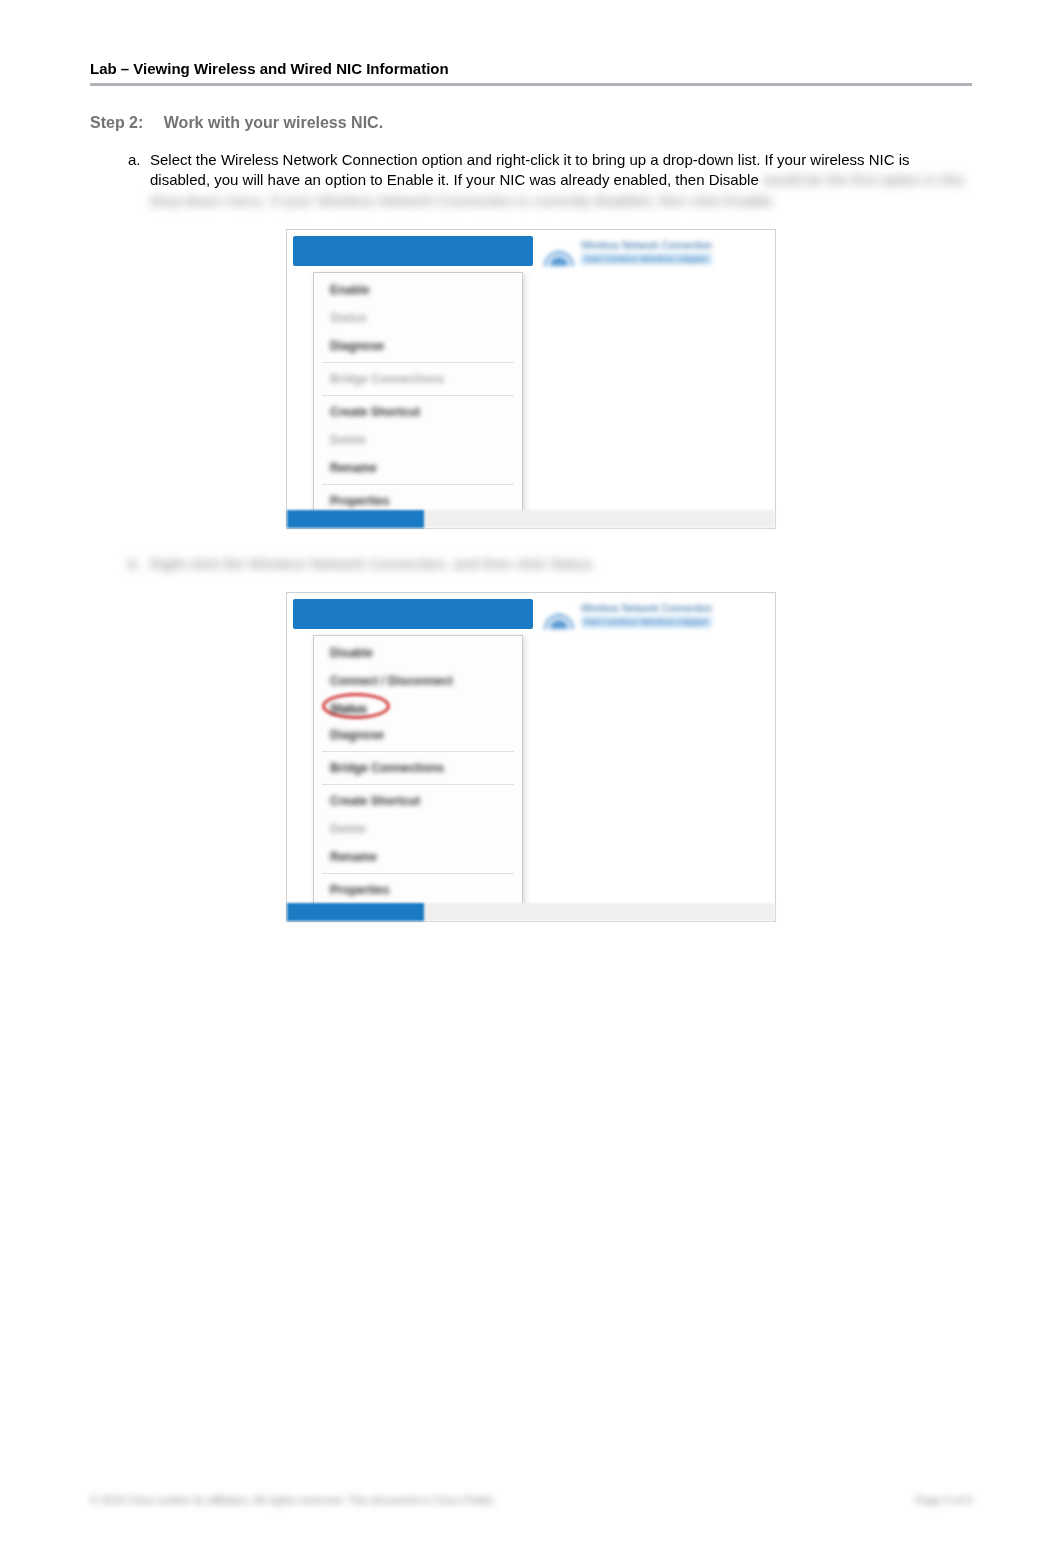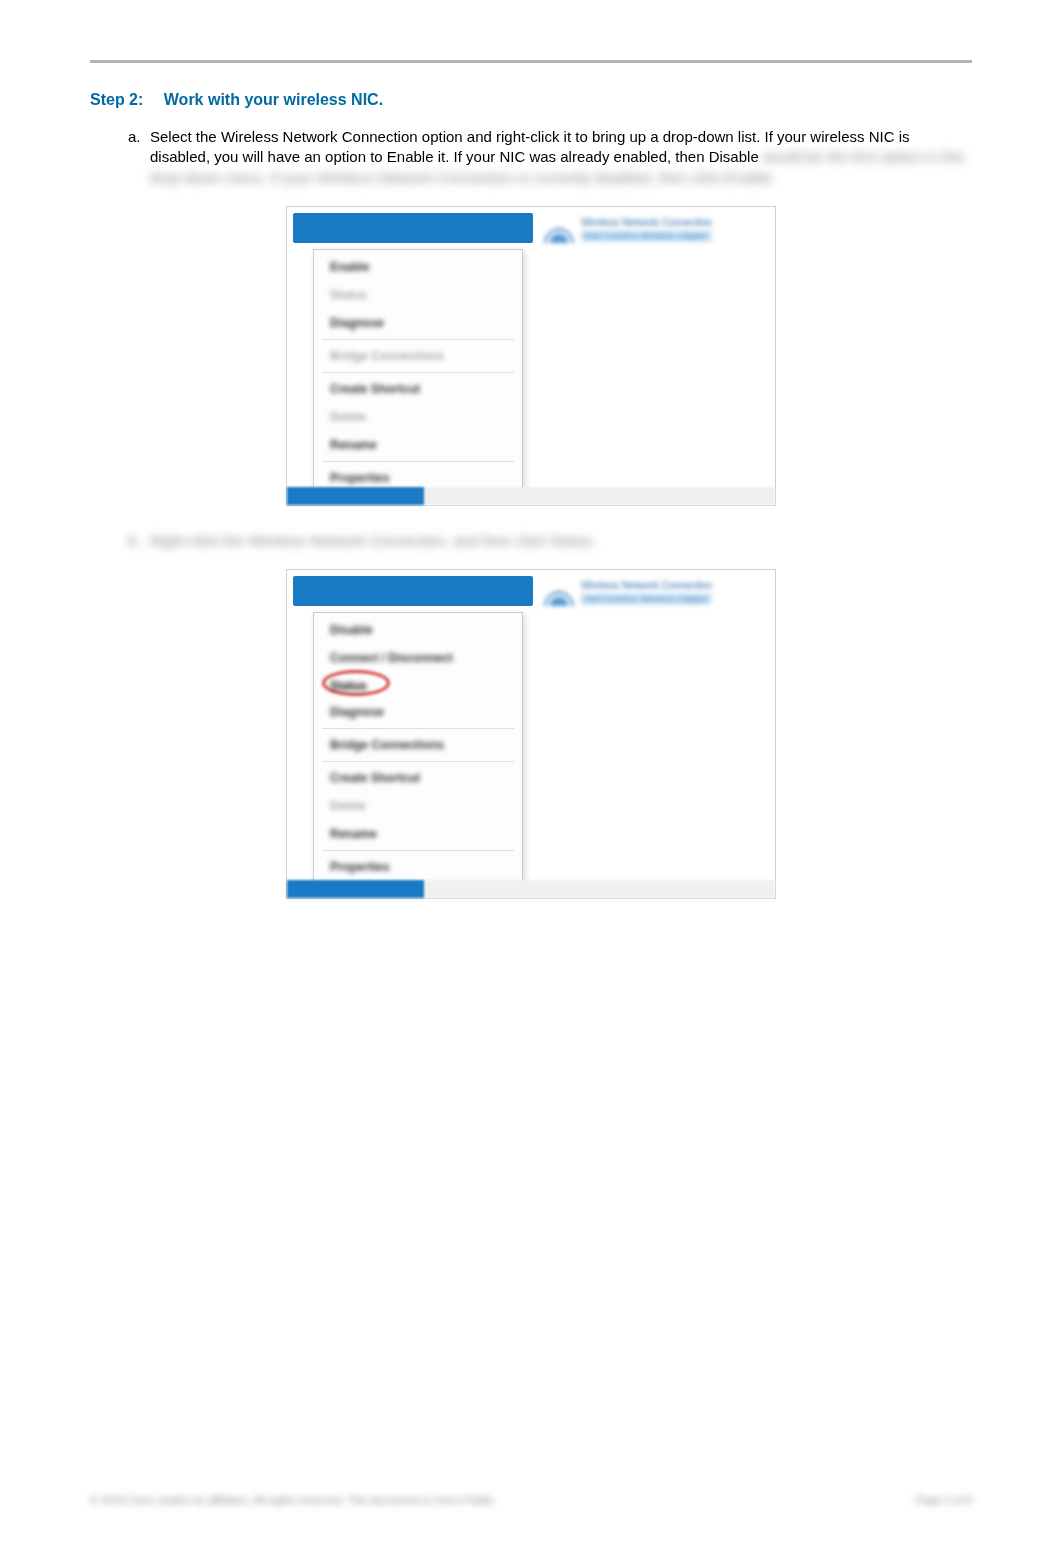--- a/index.html
+++ b/index.html
@@ -25,21 +25,21 @@
       padding-bottom: 6px;
     }
     .header-line {
       height: 3px;
       background: #b0b4b8;
       margin-bottom: 28px;
     }
     .step-title {
       font-size: 16px;
       font-weight: bold;
-      color: #0369a1;
+      color: #737373;
       margin-bottom: 18px;
     }
     .step-number {
       display: inline-block;
     }
     .step-text {
       display: inline-block;
       margin-left: 16px;
     }
     .list-block {
@@ -201,20 +201,21 @@
       justify-content: space-between;
       font-size: 11px;
       color: #888;
       filter: blur(3.5px);
     }
   </style>
 </head>
 <body>
 
 <div class="page">
+  <div class="header-title">Lab – Viewing Wireless and Wired NIC Information</div>
   <div class="header-line"></div>
 
   <div class="step-title">
     <span class="step-number">Step 2:</span>
     <span class="step-text">Work with your wireless NIC.</span>
   </div>
 
   <div class="list-block">
     <div class="list-item">
       <div class="list-letter">a.</div>

